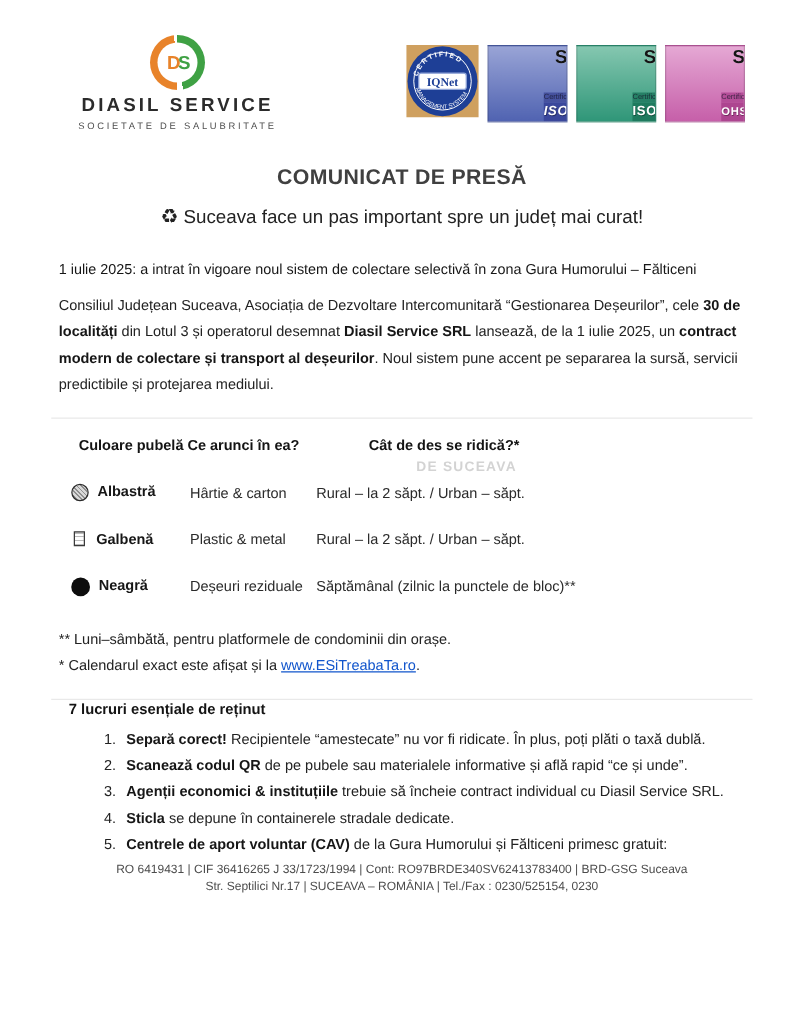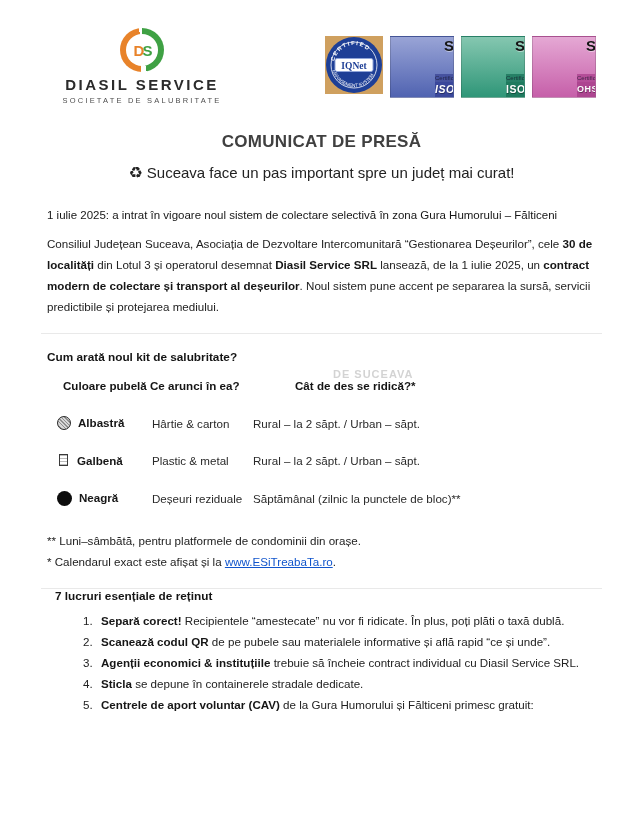--- a/index.html
+++ b/index.html
@@ -136,21 +136,20 @@
   <div class="subtitle">
     <span class="rec">♻</span><span>Suceava face un pas important spre un județ mai curat!</span>
   </div>
 
   <div class="lead">1 iulie 2025: a intrat în vigoare noul sistem de colectare selectivă în zona Gura Humorului – Fălticeni</div>
 
   <p class="intro"><span>Consiliul Județean Suceava, Asociația de Dezvoltare Intercomunitară “Gestionarea Deșeurilor”, cele </span><span class="b">30 de localități</span><span> din Lotul 3 și operatorul desemnat </span><span class="b">Diasil Service SRL</span><span> lansează, de la 1 iulie 2025, un </span><span class="b">contract modern de colectare și transport al deșeurilor</span><span>. Noul sistem pune accent pe separarea la sursă, servicii predictibile și protejarea mediului.</span></p>
 
   <hr class="rule">
 
-  <div class="sec-h">Cum arată noul kit de salubritate?</div>
   <div class="watermark">DE SUCEAVA</div>
 
   <div class="tbl">
     <div class="t-head">
       <div class="c1">Culoare pubelă</div>
       <div class="c2">Ce arunci în ea?</div>
       <div class="c3">Cât de des se ridică?*</div>
     </div>
 
     <div class="t-row">
@@ -190,14 +189,18 @@
 
   <div class="list-h">7 lucruri esențiale de reținut</div>
   <ol class="essentials">
     <li><span class="b">Separă corect!</span><span> Recipientele “amestecate” nu vor fi ridicate. În plus, poți plăti o taxă dublă.</span></li>
     <li><span class="b">Scanează codul QR</span><span> de pe pubele sau materialele informative și află rapid “ce și unde”.</span></li>
     <li><span class="b">Agenții economici &amp; instituțiile</span><span> trebuie să încheie contract individual cu Diasil Service SRL.</span></li>
     <li><span class="b">Sticla</span><span> se depune în containerele stradale dedicate.</span></li>
     <li><span class="b">Centrele de aport voluntar (CAV)</span><span> de la Gura Humorului și Fălticeni primesc gratuit:</span></li>
   </ol>
 
+  <div class="foot">
+    <div>RO 6419431 | CIF 36416265 J 33/1723/1994 | Cont: RO97BRDE340SV62413783400 | BRD-GSG Suceava</div>
+    <div>Str. Septilici Nr.17 | SUCEAVA – ROMÂNIA | Tel./Fax : 0230/525154, 0230</div>
+  </div>
 
 </div>
 
 </body></html>

